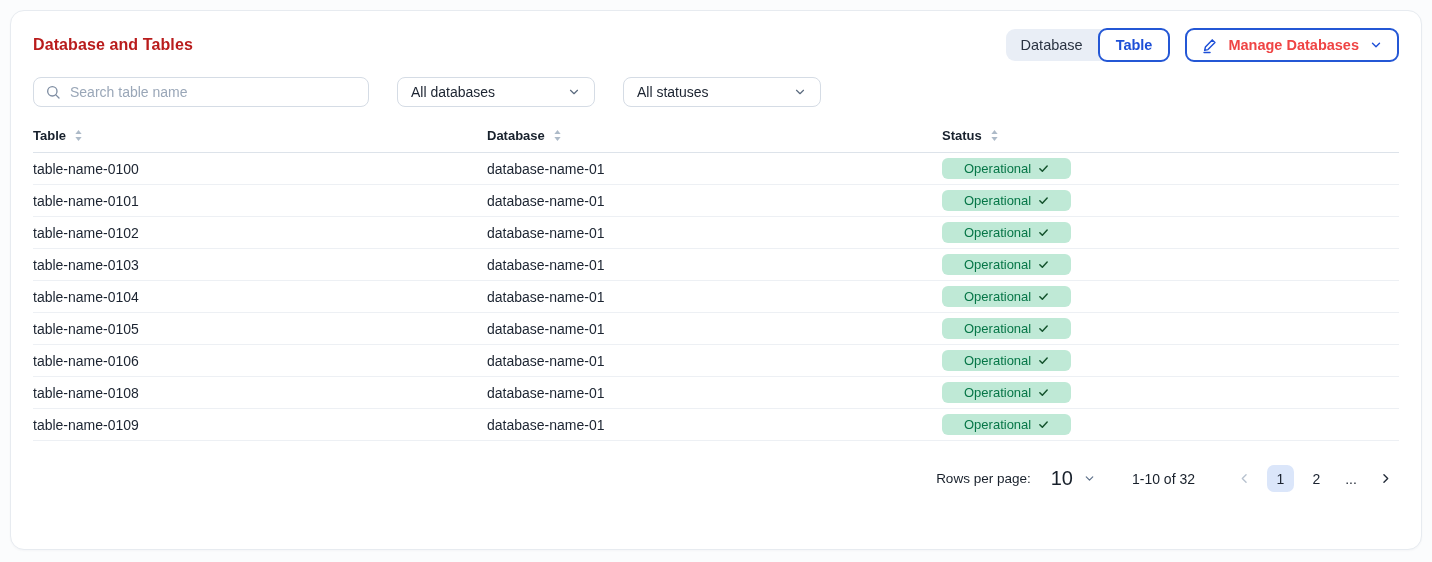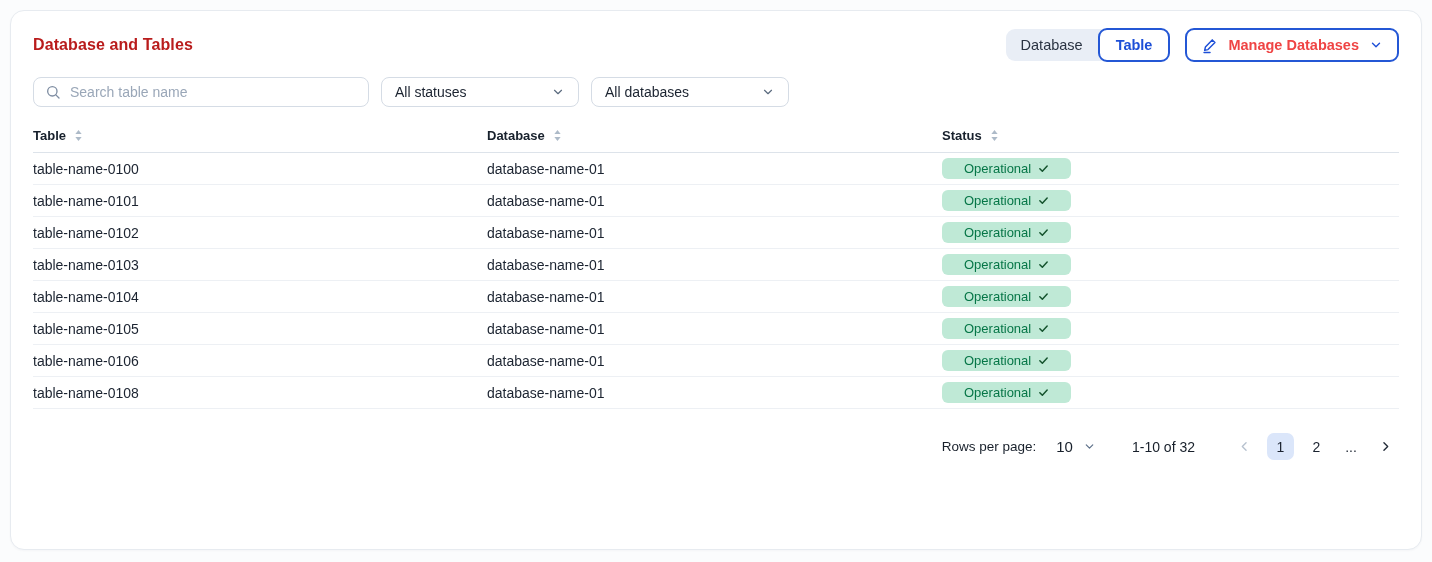--- a/index.html
+++ b/index.html
@@ -16,42 +16,42 @@
   .seg { display:flex; align-items:center; background:#e9eef6; border-radius:9px; height:32px; }
   .seg-item { border:none; background:transparent; font-family:inherit; font-size:14.5px; color:#2a3342;
     height:32px; padding:0 15px; border-radius:9px; cursor:pointer; }
   .seg-item.active { background:#fff; border:2px solid #2457d5; color:#1d4fd7; font-weight:700;
     height:34px; margin:-1px -1px -1px 0; padding:0 16px; }
   .manage-btn { display:flex; align-items:center; gap:10px; height:34px; padding:0 14px;
     background:#fff; border:2px solid #2457d5; border-radius:9px; color:#ef4444;
     font-family:inherit; font-size:14.5px; font-weight:700; cursor:pointer; }
   .icon { display:inline-flex; align-items:center; }
   
-  .filters { display:flex; gap:12px; margin-top:15px; }
+  .filters { display:flex; gap:28px; margin-top:15px; }
   .search-box { display:flex; align-items:center; gap:9px; width:336px; height:30px;
     border:1px solid #d5dce5; border-radius:8px; padding:0 11px; background:#fff; }
   .search-box input { border:none; outline:none; flex:1; font-family:inherit; font-size:14px; color:#1b2330; background:transparent; }
   .search-box input::placeholder { color:#9aa7b8; }
   .select { display:flex; align-items:center; justify-content:space-between; width:198px; height:30px;
     border:1px solid #d5dce5; border-radius:8px; padding:0 13px; background:#fff;
     font-size:14px; color:#1b2330; cursor:pointer; }
   
   .data-table { width:100%; border-collapse:collapse; table-layout:fixed; margin-top:21px; }
   .data-table col.c1 { width:454px; } .data-table col.c2 { width:455px; }
   .data-table th { text-align:left; font-size:13px; font-weight:700; color:#17202c;
     padding:0 0 9px 0; border-bottom:1px solid #dde3ea; cursor:pointer; }
   .th-inner { display:inline-flex; align-items:center; gap:7px; }
   .data-table td { height:32px; font-size:14px; color:#1b2330; border-bottom:1px solid #edf0f4; padding:0; }
   .badge { display:inline-flex; align-items:center; gap:7px; background:#bfe9d6; color:#067647;
     font-size:13px; padding:3px 22px; border-radius:6px; }
   
   .footer { display:flex; align-items:center; justify-content:flex-end; margin-top:24px;
     font-size:13.5px; color:#18202b; }
   .rpp-label { margin-right:20px; }
-  .rpp-select { display:flex; align-items:center; gap:10px; font-size:15px; cursor:pointer; margin-right:36px; }
+  .rpp-select { display:flex; align-items:center; gap:10px; font-size:20px; cursor:pointer; margin-right:36px; }
   .range { font-size:14px; margin-right:36px; }
   .pager { display:flex; align-items:center; gap:9px; }
   .page-btn { min-width:27px; height:27px; display:flex; align-items:center; justify-content:center;
     border-radius:7px; font-size:14px; color:#1b2330; cursor:pointer; border:none; background:transparent; font-family:inherit; }
   .page-btn.active { background:#dbe6fa; }
   .nav-btn { width:27px; height:27px; display:flex; align-items:center; justify-content:center;
     background:transparent; border:none; cursor:pointer; }
   .ellipsis { min-width:24px; text-align:center; font-size:14px; color:#1b2330; }
 </style>
 </head>
@@ -87,29 +87,29 @@
     <div class="search-box">
       <span class="icon">
         <svg width="16" height="16" viewBox="0 0 24 24" fill="none" stroke="#7e8da2" stroke-width="2" stroke-linecap="round">
             <circle cx="11" cy="11" r="7"></circle>
             <line x1="16.3" y1="16.3" x2="21" y2="21"></line>
           </svg>
       </span>
       <input type="text" placeholder="Search table name" style="">
     </div>
     <div class="select">
-      <span>All statuses</span>
+      <span>All databases</span>
       <span class="icon">
         <svg width="14" height="14" viewBox="0 0 24 24" fill="none" stroke="#5b6b7f" stroke-width="2" stroke-linecap="round" stroke-linejoin="round">
             <polyline points="6 9 12 15 18 9"></polyline>
           </svg>
       </span>
     </div>
     <div class="select">
-      <span>All databases</span>
+      <span>All statuses</span>
       <span class="icon">
         <svg width="14" height="14" viewBox="0 0 24 24" fill="none" stroke="#5b6b7f" stroke-width="2" stroke-linecap="round" stroke-linejoin="round">
             <polyline points="6 9 12 15 18 9"></polyline>
           </svg>
       </span>
     </div>
   </div>
 
   <table class="data-table">
     <colgroup>
@@ -269,20 +269,34 @@
           <span class="bind-status">Operational</span>
           <span class="icon">
             <svg width="11" height="11" viewBox="0 0 24 24" fill="none" stroke="#14532d" stroke-width="3.2" stroke-linecap="round" stroke-linejoin="round">
                   <polyline points="4 12.5 9.5 18 20 6.5"></polyline>
                 </svg>
           </span>
         </span>
       </td>
     </tr>
 
+    <tr>
+      <td><span class="bind-table">table-name-0109</span></td>
+      <td><span class="bind-database">database-name-01</span></td>
+      <td>
+        <span class="badge">
+          <span class="bind-status">Operational</span>
+          <span class="icon">
+            <svg width="11" height="11" viewBox="0 0 24 24" fill="none" stroke="#14532d" stroke-width="3.2" stroke-linecap="round" stroke-linejoin="round">
+                  <polyline points="4 12.5 9.5 18 20 6.5"></polyline>
+                </svg>
+          </span>
+        </span>
+      </td>
+    </tr>
   </tbody>
   </table>
 
   <div class="footer">
     <span class="rpp-label">Rows per page:</span>
     <span class="rpp-select">
       <span>10</span>
       <span class="icon">
         <svg width="13" height="13" viewBox="0 0 24 24" fill="none" stroke="#5d7089" stroke-width="2.2" stroke-linecap="round" stroke-linejoin="round">
             <polyline points="6 9 12 15 18 9"></polyline>

